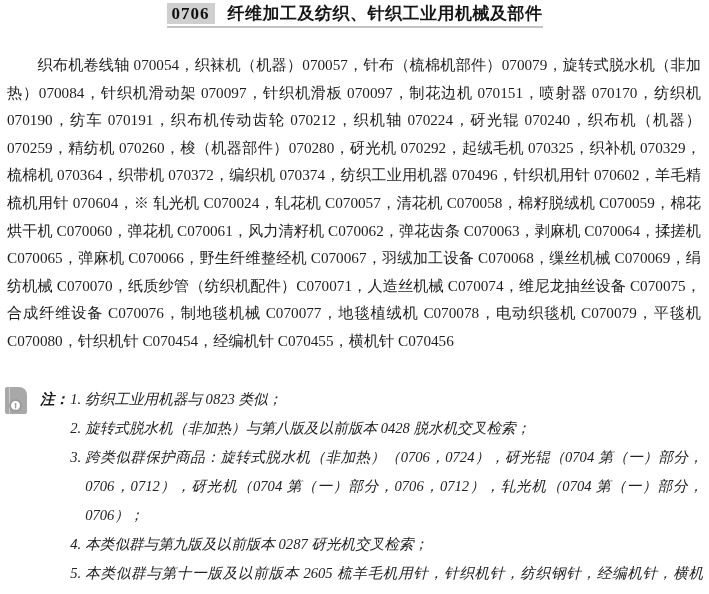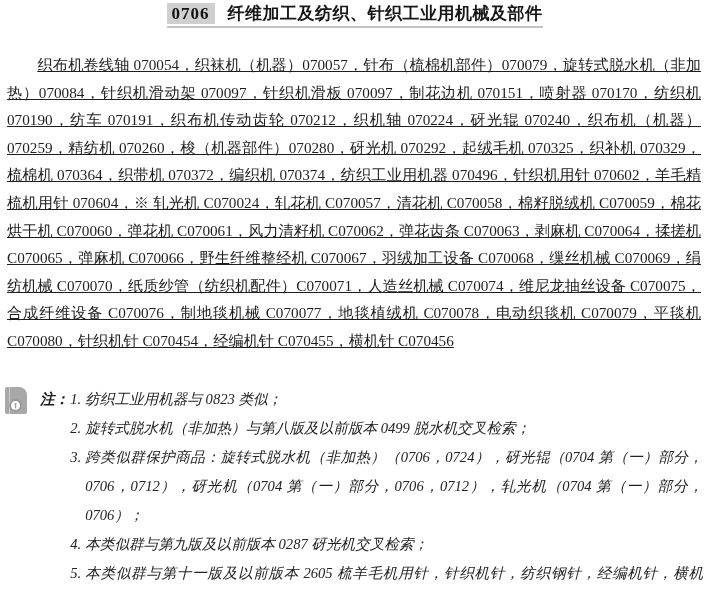--- a/index.html
+++ b/index.html
@@ -43,21 +43,20 @@
   }
 
   
   .body-text {
     margin: 23px 8px 0 7px;
     font-size: 15.2px;
     line-height: 27.6px;
     text-align: justify;
     text-indent: 2em;
     color: #1e1e1e;
-    text-decoration: underline;
   }
 
   
   .notes {
     position: relative;
     margin-top: 30px;
     padding-left: 40px;
     padding-right: 6px;
     font-size: 14.6px;
     line-height: 29px;
@@ -132,21 +131,21 @@
   </div>
   <div class="notes-body">
     <span class="note-label">注：</span>
     <div class="note-items">
       <div class="note-item">
         <span class="note-num">1.</span>
         <span class="note-text">纺织工业用机器与 0823 类似；</span>
       </div>
       <div class="note-item">
         <span class="note-num">2.</span>
-        <span class="note-text">旋转式脱水机（非加热）与第八版及以前版本 0499 脱水机交叉检索；</span>
+        <span class="note-text">旋转式脱水机（非加热）与第八版及以前版本 0428 脱水机交叉检索；</span>
       </div>
       <div class="note-item">
         <span class="note-num">3.</span>
         <span class="note-text">跨类似群保护商品：旋转式脱水机（非加热）（0706，0724），砑光辊（0704 第（一）部分，0706，0712），砑光机（0704 第（一）部分，0706，0712），轧光机（0704 第（一）部分，0706）；</span>
       </div>
       <div class="note-item">
         <span class="note-num">4.</span>
         <span class="note-text">本类似群与第九版及以前版本 0287 砑光机交叉检索；</span>
       </div>
       <div class="note-item">

